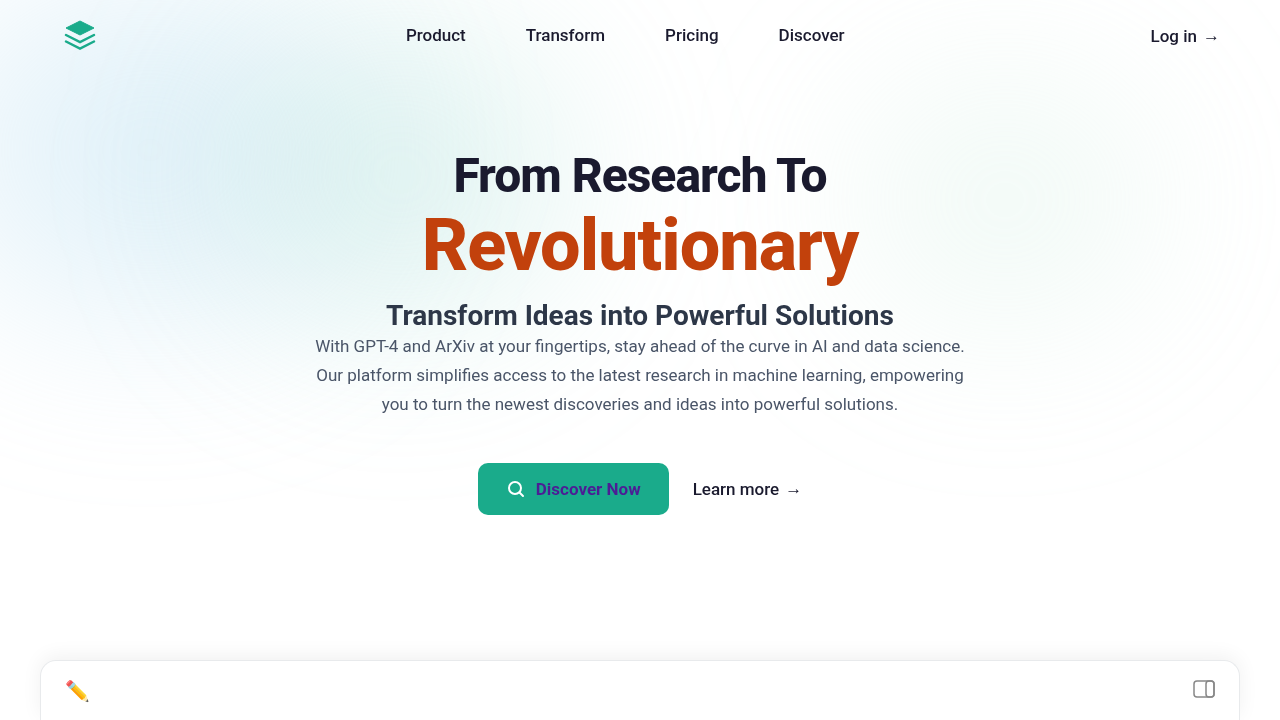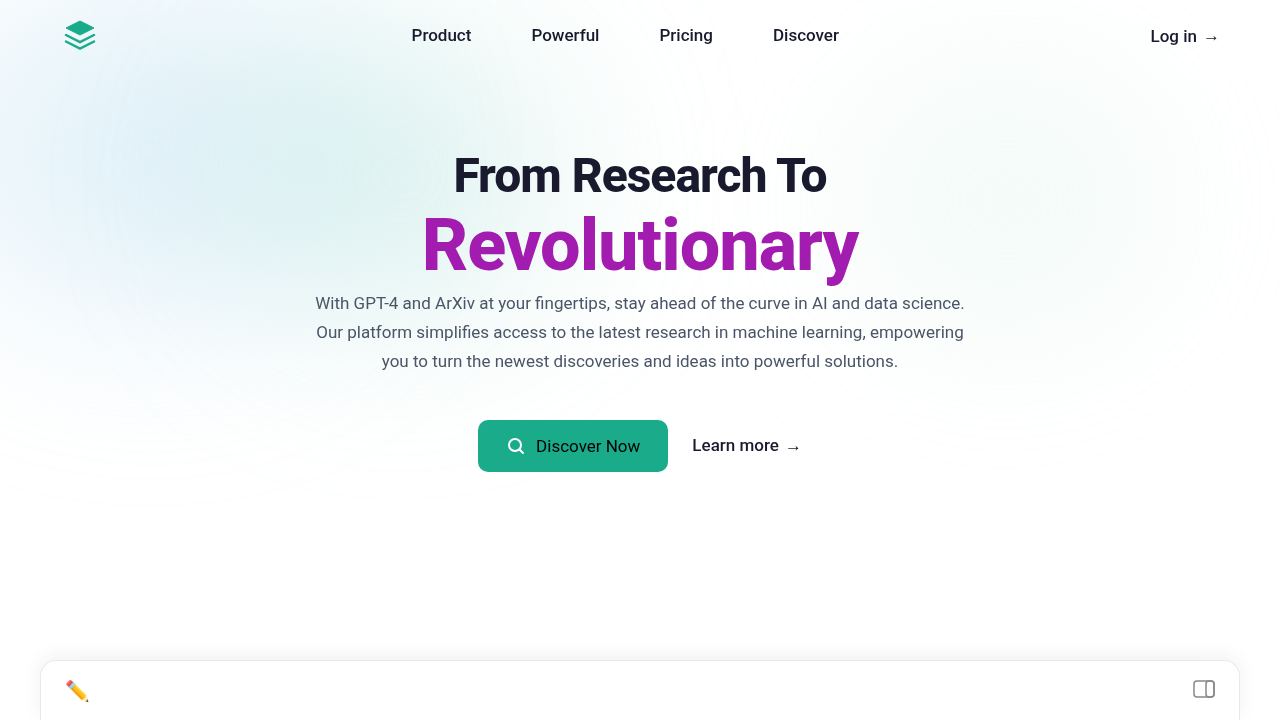--- a/index.html
+++ b/index.html
@@ -109,21 +109,21 @@
       font-size: 48px;
       font-weight: 800;
       color: #1a1a2e;
       line-height: 1.1;
       letter-spacing: -1px;
     }
 
     .hero-title-line2 {
       font-size: 72px;
       font-weight: 800;
-      color: #a21caf;
+      color: #c2410c;
       line-height: 1.2;
       letter-spacing: -1px;
     }
 
     .hero-subtitle {
       font-size: 28px;
       font-weight: 700;
       color: #2d3748;
       margin-top: 10px;
     }
@@ -140,32 +140,33 @@
       align-items: center;
       gap: 24px;
       margin-top: 44px;
     }
 
     .btn-discover {
       display: flex;
       align-items: center;
       gap: 10px;
       background: #1aab8b;
-      color: #000000;
+      color: #4c1d95;
       border: none;
       border-radius: 10px;
       padding: 16px 28px;
       font-size: 17px;
-      font-weight: 400;
+      font-weight: 700;
       cursor: pointer;
       text-decoration: none;
     }
 
     .btn-learn {
       display: flex;
+      align-items: center;
       gap: 6px;
       background: transparent;
       border: none;
       color: #1a1a2e;
       font-size: 17px;
       font-weight: 500;
       cursor: pointer;
       text-decoration: none;
     }
 
@@ -213,21 +214,21 @@
       <path d="M6 20L20 27L34 20" stroke="#1aab8b" stroke-width="2.5" stroke-linecap="round" fill="none"></path>
       <path d="M6 26.5L20 33.5L34 26.5" stroke="#1aab8b" stroke-width="2.5" stroke-linecap="round" fill="none"></path>
     </svg>
   </div>
 
   <ul class="nav-links">
     <li>
       <a href="#">Product</a>
     </li>
     <li>
-      <a href="#">Powerful</a>
+      <a href="#">Transform</a>
     </li>
     <li>
       <a href="#">Pricing</a>
     </li>
     <li>
       <a href="#">Discover</a>
     </li>
   </ul>
 
   <a href="#" class="nav-login">
@@ -235,20 +236,21 @@
     <span>→</span>
   </a>
 </nav>
 
 <section class="hero">
   <h1>
     <div class="hero-title-line1">From Research To</div>
     <div class="hero-title-line2">Revolutionary</div>
   </h1>
 
+  <p class="hero-subtitle">Transform Ideas into Powerful Solutions</p>
 
   <p class="hero-description">With GPT-4 and ArXiv at your fingertips, stay ahead of the curve in AI and data science. Our platform simplifies access to the latest research in machine learning, empowering you to turn the newest discoveries and ideas into powerful solutions.</p>
 
   <div class="hero-buttons">
     <a href="#" class="btn-discover">
       <svg width="20" height="20" viewBox="0 0 20 20" fill="none">
         <circle cx="9" cy="9" r="6" stroke="white" stroke-width="2"></circle>
         <path d="M13.5 13.5L17 17" stroke="white" stroke-width="2" stroke-linecap="round"></path>
       </svg>
       <span>Discover Now</span>

